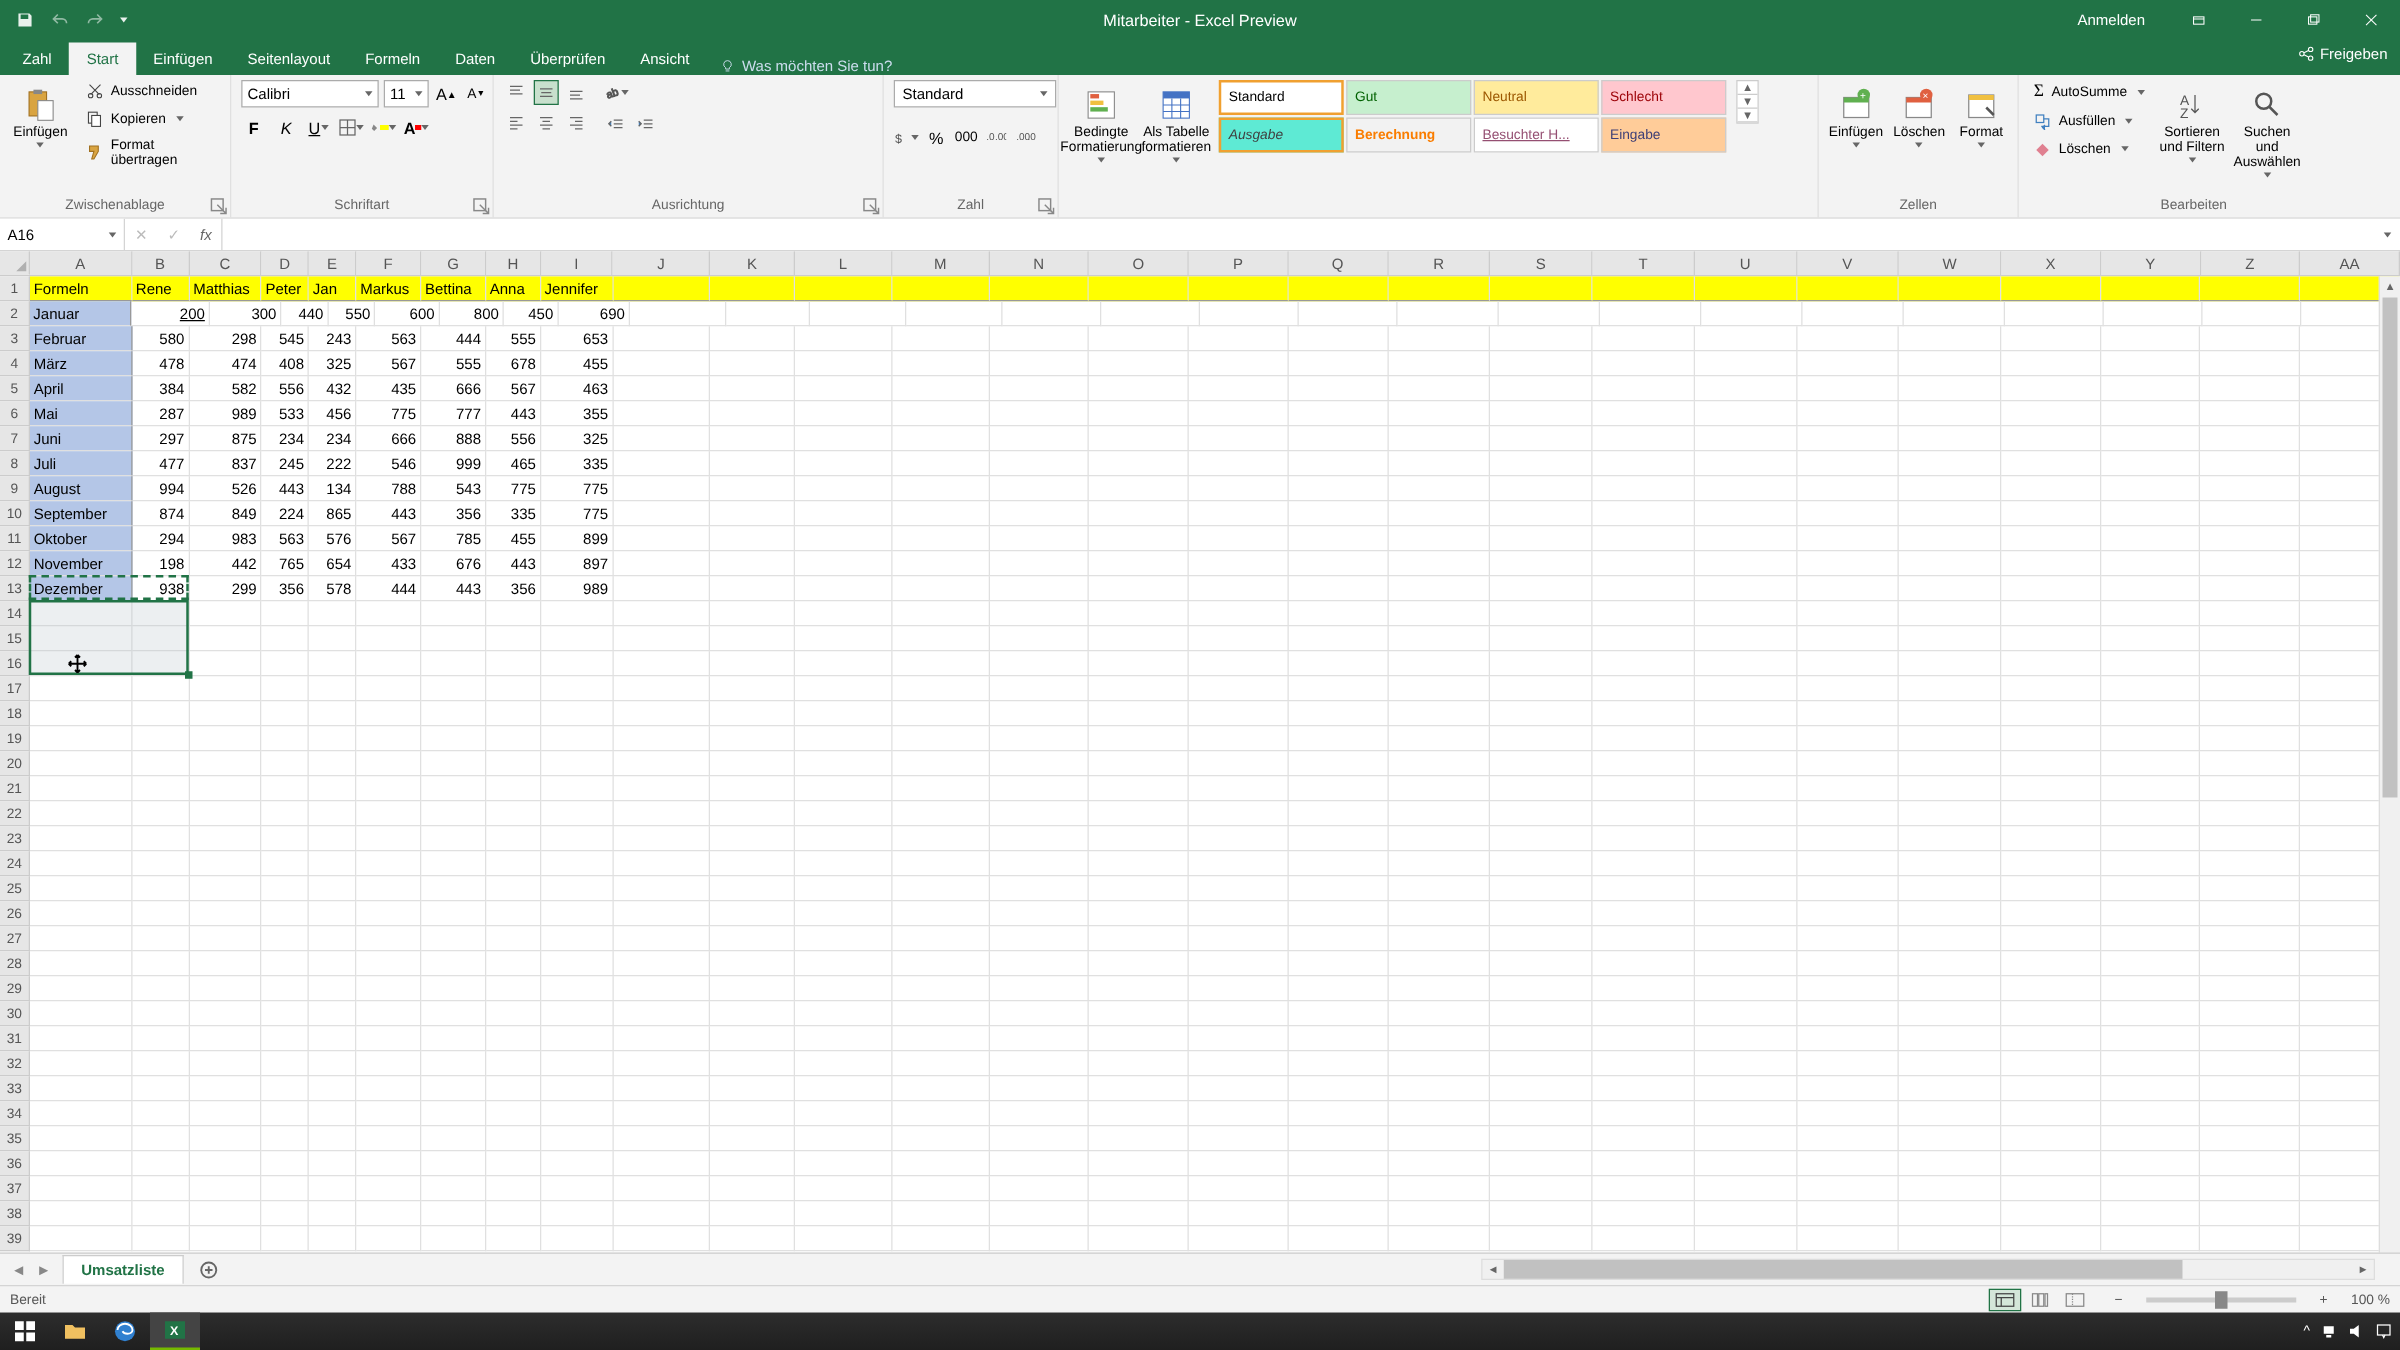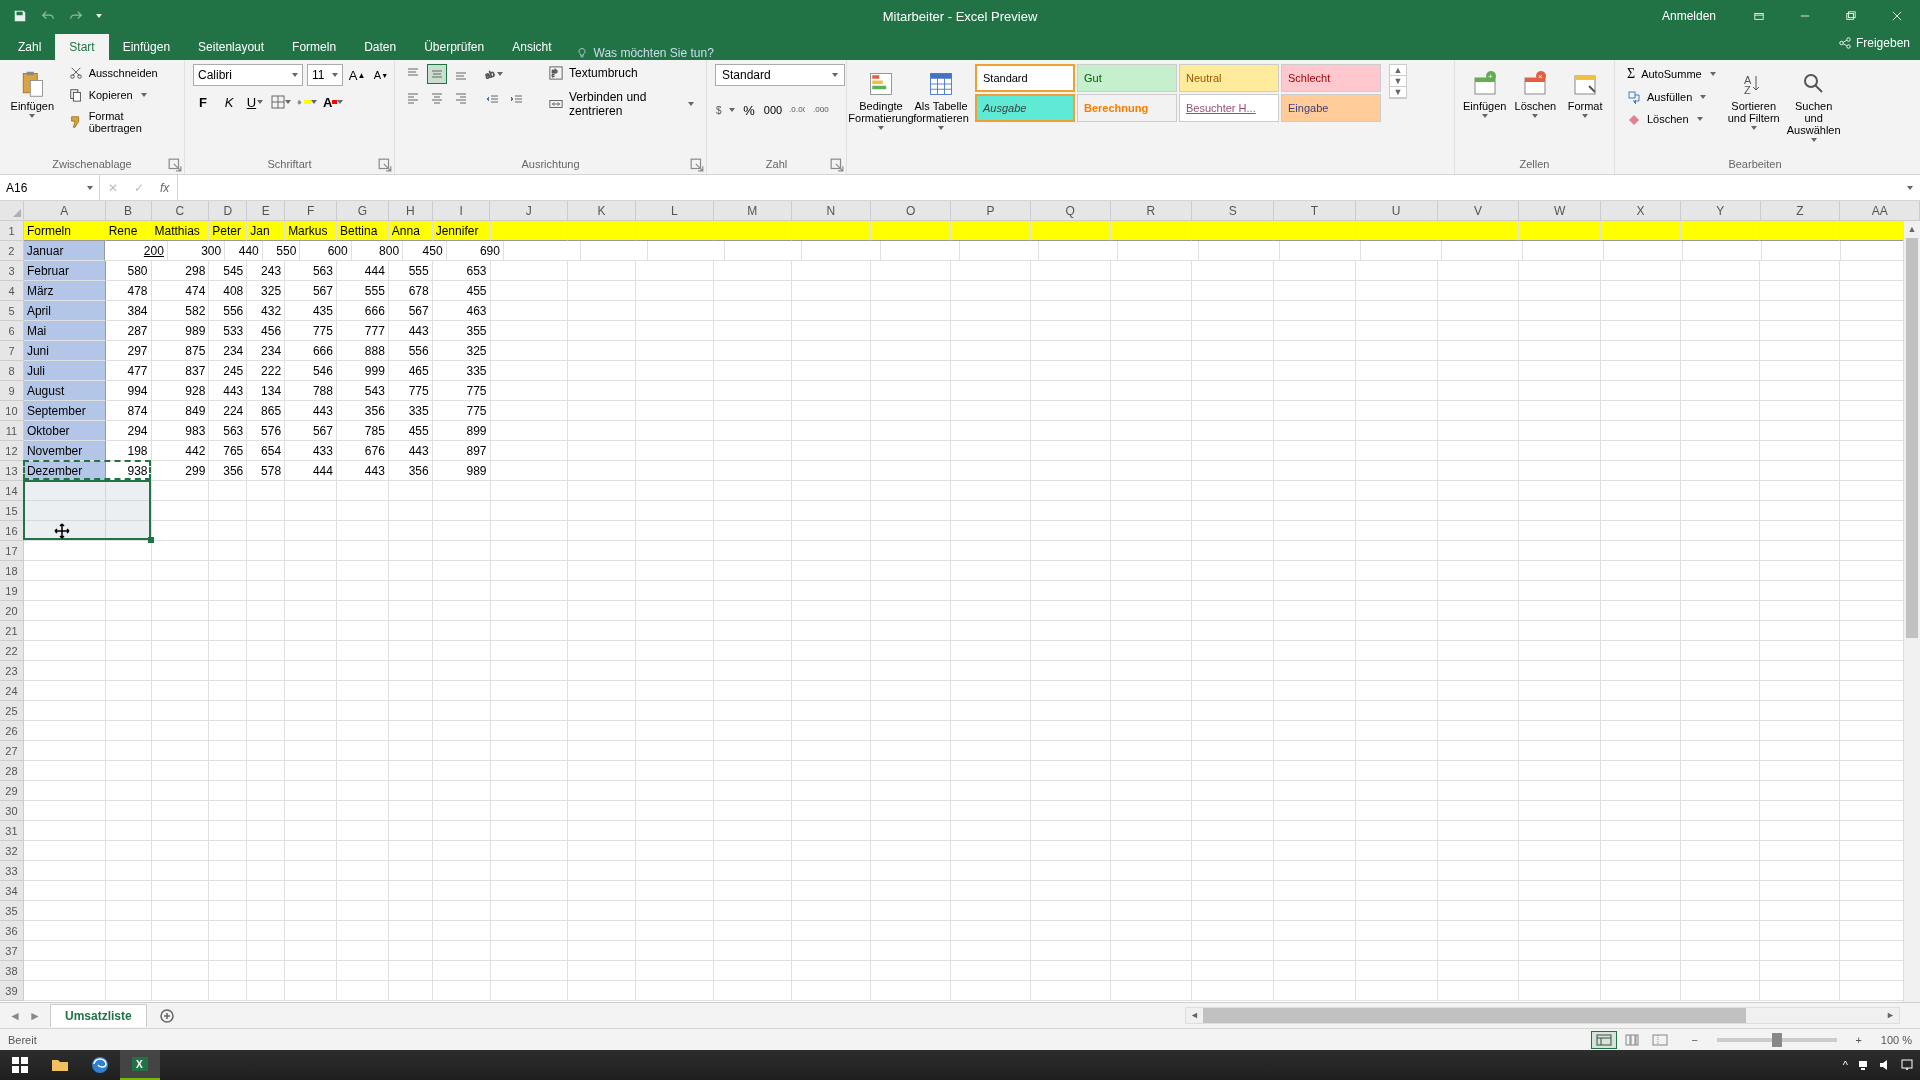--- a/index.html
+++ b/index.html
@@ -375,38 +375,20 @@
           <div class="icon-btn">
               <svg width="14" height="14" viewBox="0 0 14 14" stroke="#666">
                 <line x1="5" y1="3" x2="12" y2="3"></line>
                 <line x1="5" y1="6" x2="12" y2="6"></line>
                 <line x1="5" y1="9" x2="12" y2="9"></line>
                 <path d="M1 4l2 2-2 2" fill="#4080c0"></path>
               </svg>
             </div>
         </div>
       </div>
-      <div style="display:flex;flex-direction:column;gap:6px;margin-left:10px">
-        <div class="small-btn">
-            <svg width="16" height="16" viewBox="0 0 16 16" stroke="#555" fill="none">
-              <rect x="1" y="1" width="14" height="14"></rect>
-              <text x="3" y="8" font-size="6" fill="#555">ab</text>
-              <text x="3" y="13" font-size="6" fill="#555">c</text>
-            </svg>
-            <span>Textumbruch</span>
-          </div>
-        <div class="small-btn">
-            <svg width="16" height="16" viewBox="0 0 16 16" stroke="#555" fill="none">
-              <rect x="1" y="4" width="14" height="8"></rect>
-              <path d="M4 8h8M6 6l-2 2 2 2M10 6l2 2-2 2"></path>
-            </svg>
-            <span>Verbinden und zentrieren</span>
-            <span class="caret-down dd"></span>
-          </div>
-      </div>
     </div>
     <div class="group-label">Ausrichtung</div>
     <svg class="group-launcher" viewBox="0 0 12 12">
         <rect x="1" y="1" width="8" height="8" fill="none" stroke="#888"></rect>
         <path d="M5 5l6 6M11 7v4H7" fill="none" stroke="#888"></path>
       </svg>
   </div>
 
   <div class="ribbon-group" style="width:140px">
     <div class="group-content" style="flex-direction:column;align-items:stretch">
@@ -874,21 +856,21 @@
           <div class="cell" style="width: 82px;"></div>
           <div class="cell" style="width: 80px;"></div>
           <div class="cell" style="width: 80px;"></div>
           <div class="cell" style="width: 80px;"></div>
           <div class="cell" style="width: 80px;"></div>
         </div>
         <div class="row">
           <div class="row-h">9</div>
           <div class="cell month-cell" style="width: 82px;">August</div>
           <div class="cell num" style="width: 46px;">994</div>
-          <div class="cell num" style="width: 58px;">928</div>
+          <div class="cell num" style="width: 58px;">526</div>
           <div class="cell num" style="width: 38px;">443</div>
           <div class="cell num" style="width: 38px;">134</div>
           <div class="cell num" style="width: 52px;">788</div>
           <div class="cell num" style="width: 52px;">543</div>
           <div class="cell num" style="width: 44px;">775</div>
           <div class="cell num" style="width: 58px;">775</div>
           <div class="cell" style="width: 78px;"></div>
           <div class="cell" style="width: 68px;"></div>
           <div class="cell" style="width: 78px;"></div>
           <div class="cell" style="width: 78px;"></div>

